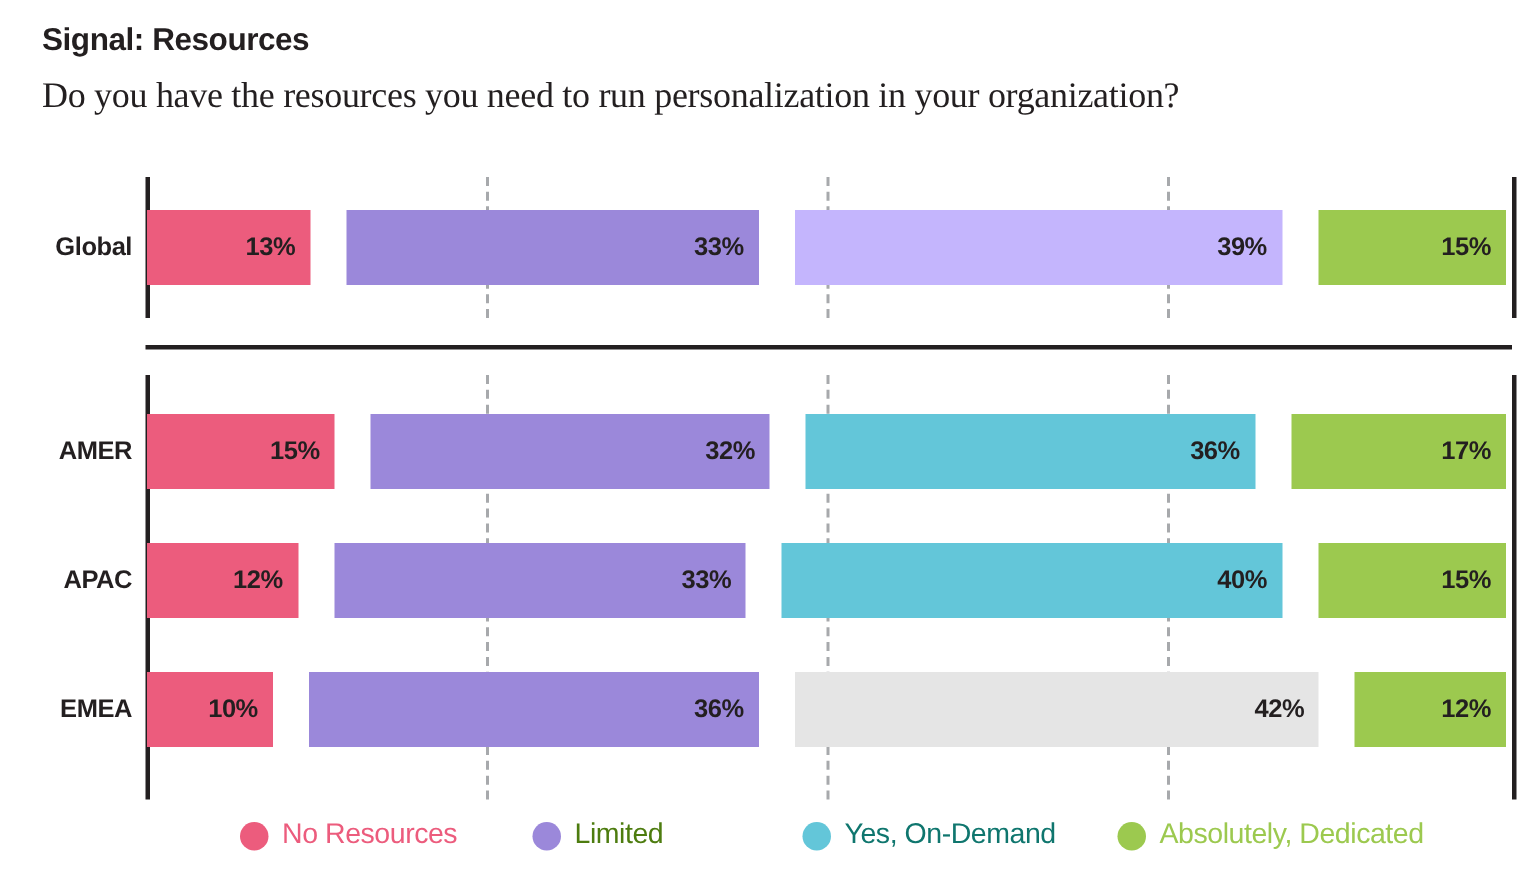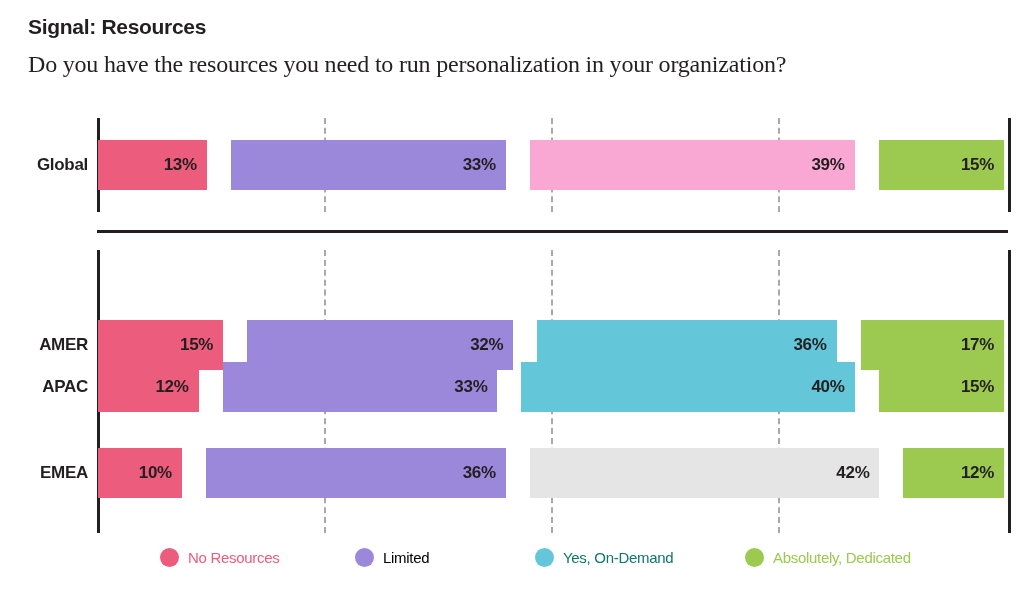--- a/index.html
+++ b/index.html
@@ -143,21 +143,21 @@
   }
   .legend-dot {
     width: 19px;
     height: 19px;
     border-radius: 50%;
     flex: 0 0 auto;
   }
   .legend-label {
     margin-left: 9px;
     font-family: "Liberation Sans", sans-serif;
-    font-size: 15px;
+    font-size: 19px;
     letter-spacing: -0.3px;
     white-space: nowrap;
   }
 </style>
 </head>
 <body>
 
 <div id="header">
   <h1 id="chart-title">Signal: Resources</h1>
   <p id="chart-subtitle">Do you have the resources you need to run personalization in your organization?</p>
@@ -169,38 +169,38 @@
       <div class="gridline" style="left: 25%;"></div>
       <div class="gridline" style="left: 50%;"></div>
       <div class="gridline" style="left: 75%;"></div>
     </div>
   <div class="rows">
       <div class="bar-row" style="top: 22px;">
         <div class="row-label">Global</div>
         <div class="bar">
           <div class="seg" style="width: 13%; background: rgb(236, 92, 125);">13%</div>
           <div class="seg" style="width: 33%; background: rgb(155, 136, 218);">33%</div>
-          <div class="seg" style="width: 39%; background: #f9a8d4;">39%</div>
+          <div class="seg" style="width: 39%; background: #c4b5fd;">39%</div>
           <div class="seg" style="width: 15%; background: rgb(156, 201, 79);">15%</div>
         </div>
       </div>
     </div>
 </div>
 
 <div id="group-separator"></div>
 
 <div class="panel" id="panel-regions">
   <div class="axis-area"></div>
   <div class="gridlines">
       <div class="gridline" style="left: 25%;"></div>
       <div class="gridline" style="left: 50%;"></div>
       <div class="gridline" style="left: 75%;"></div>
     </div>
   <div class="rows">
-      <div class="bar-row" style="top: 26px; margin-top: 44px;">
+      <div class="bar-row" style="top: 26px;">
         <div class="row-label">AMER</div>
         <div class="bar">
           <div class="seg" style="width: 15%; background: rgb(236, 92, 125);">15%</div>
           <div class="seg" style="width: 32%; background: rgb(155, 136, 218);">32%</div>
           <div class="seg" style="width: 36%; background: rgb(99, 198, 217);">36%</div>
           <div class="seg" style="width: 17%; background: rgb(156, 201, 79); padding-left: 20px;">17%</div>
         </div>
       </div>
       <div class="bar-row" style="top: 112px;">
         <div class="row-label">APAC</div>
@@ -223,21 +223,21 @@
     </div>
 </div>
 
 <div id="legend">
     <div class="legend-item" style="left: 160px;">
       <span class="legend-dot" style="background: rgb(236, 92, 125);"></span>
       <span class="legend-label" style="color: rgb(236, 92, 125);">No Resources</span>
     </div>
     <div class="legend-item" style="left: 355px;">
       <span class="legend-dot" style="background: rgb(155, 136, 218);"></span>
-      <span class="legend-label" style="color: #000000;">Limited</span>
+      <span class="legend-label" style="color: #4d7c0f;">Limited</span>
     </div>
     <div class="legend-item" style="left: 535px;">
       <span class="legend-dot" style="background: rgb(99, 198, 217);"></span>
       <span class="legend-label" style="color: #0f766e;">Yes, On-Demand</span>
     </div>
     <div class="legend-item" style="left: 745px;">
       <span class="legend-dot" style="background: rgb(156, 201, 79);"></span>
       <span class="legend-label" style="color: rgb(156, 201, 79);">Absolutely, Dedicated</span>
     </div>
   </div>

